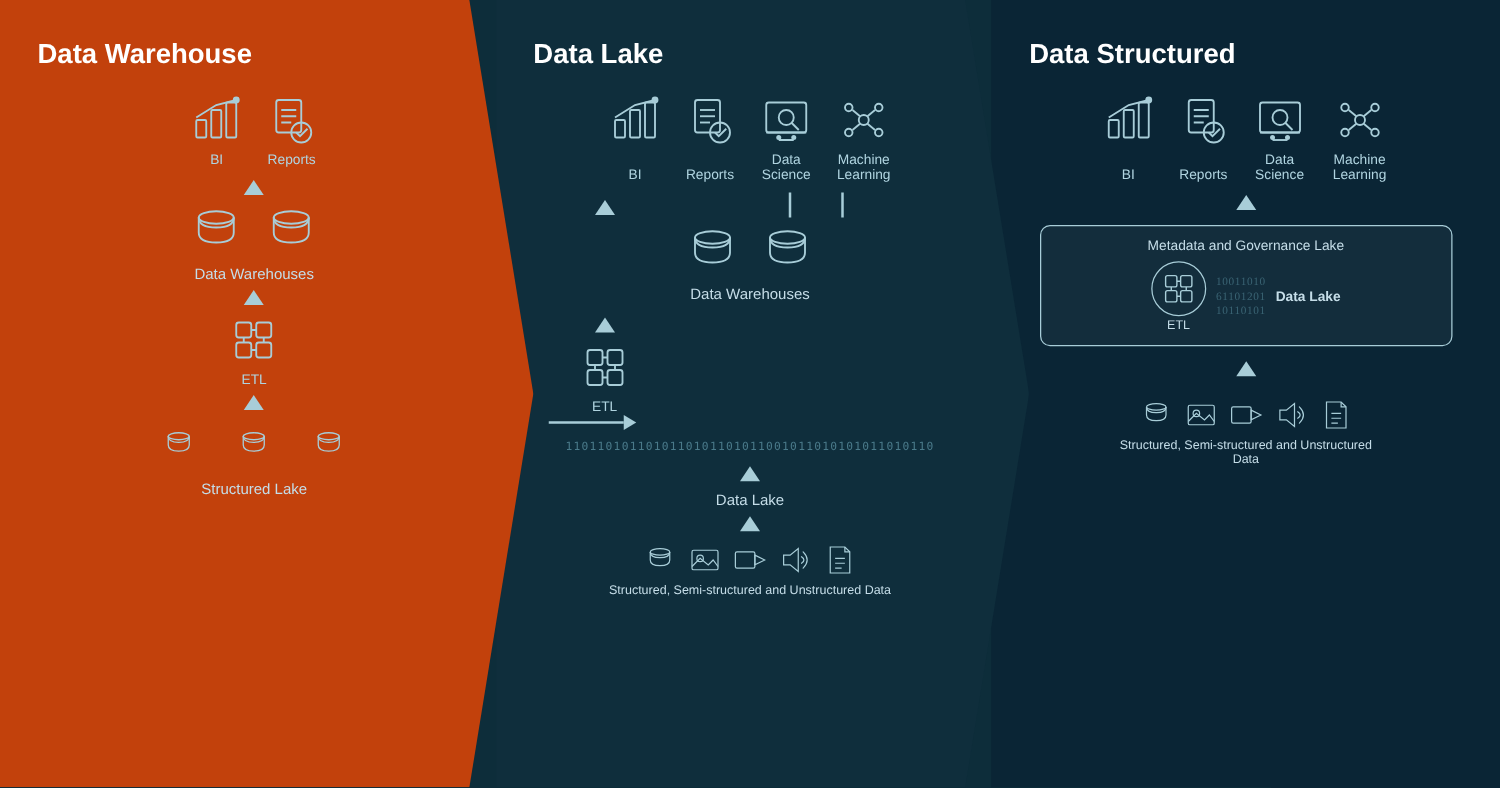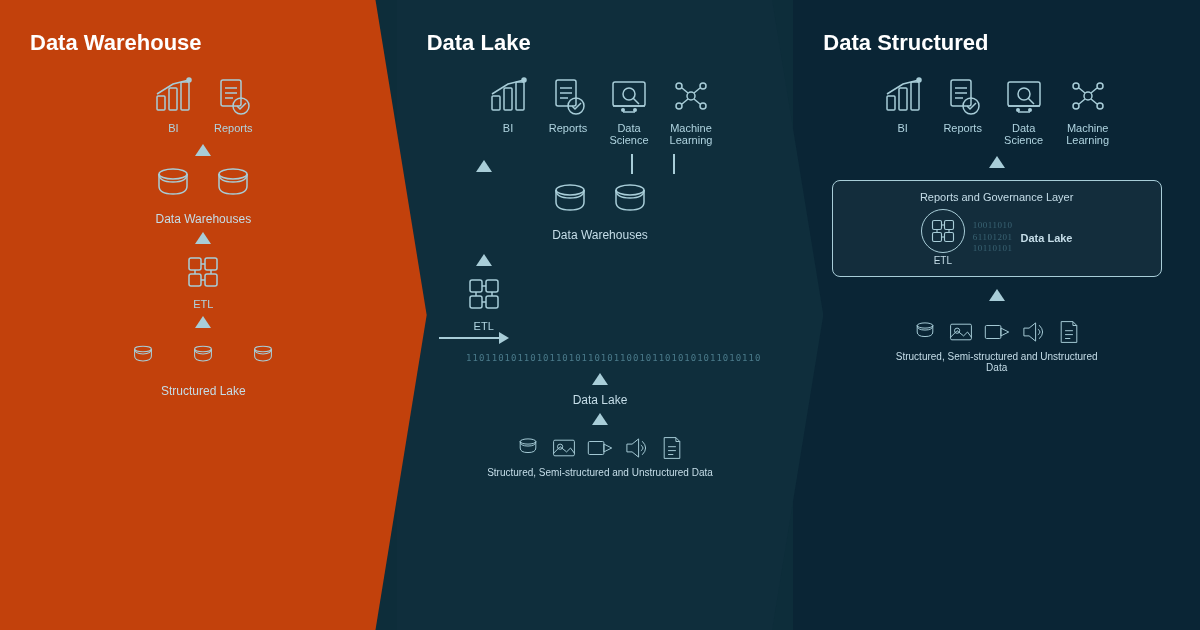--- a/index.html
+++ b/index.html
@@ -62,20 +62,21 @@
     }
 
     .icon-item {
       display: flex;
       flex-direction: column;
       align-items: center;
       color: #b0d4e0;
       font-size: 11px;
       text-align: center;
       gap: 4px;
+      justify-content: space-between;
     }
 
     .icon-box {
       width: 44px;
       height: 44px;
       display: flex;
       align-items: center;
       justify-content: center;
     }
 
@@ -100,21 +101,21 @@
       color: #c5dde8;
       font-size: 12px;
       text-align: center;
       margin-top: 2px;
     }
 
     
     .binary-area {
       position: relative;
       width: 100%;
-      text-align: right;
+      text-align: center;
       color: #4a8090;
       font-size: 10px;
       font-family: monospace;
       letter-spacing: 1px;
       padding: 4px 0;
       overflow: hidden;
     }
 
     
     .governance-box {
@@ -495,21 +496,21 @@
             <line x1="29" y1="28" x2="23" y2="23"></line>
           </svg>
       </div>
       <span style="max-width:50px">Machine Learning</span>
     </div>
   </div>
 
   <div class="arrow-up"></div>
 
   <div class="governance-box">
-    <div class="governance-title">Reports and Governance Layer</div>
+    <div class="governance-title">Metadata and Governance Lake</div>
     <div class="governance-inner">
 
       <div style="display:flex;flex-direction:column;align-items:center;">
         <div style="width:44px;height:44px;border-radius:50%;border:1.5px solid #a8cdd8;display:flex;align-items:center;justify-content:center;">
           <svg viewBox="0 0 40 40" style="width:30px;height:30px;stroke:#a8cdd8;fill:none;stroke-width:1.5">
               <rect x="6" y="6" width="12" height="12" rx="2"></rect>
               <rect x="22" y="6" width="12" height="12" rx="2"></rect>
               <rect x="6" y="22" width="12" height="12" rx="2"></rect>
               <rect x="22" y="22" width="12" height="12" rx="2"></rect>
               <line x1="12" y1="18" x2="12" y2="22"></line>

